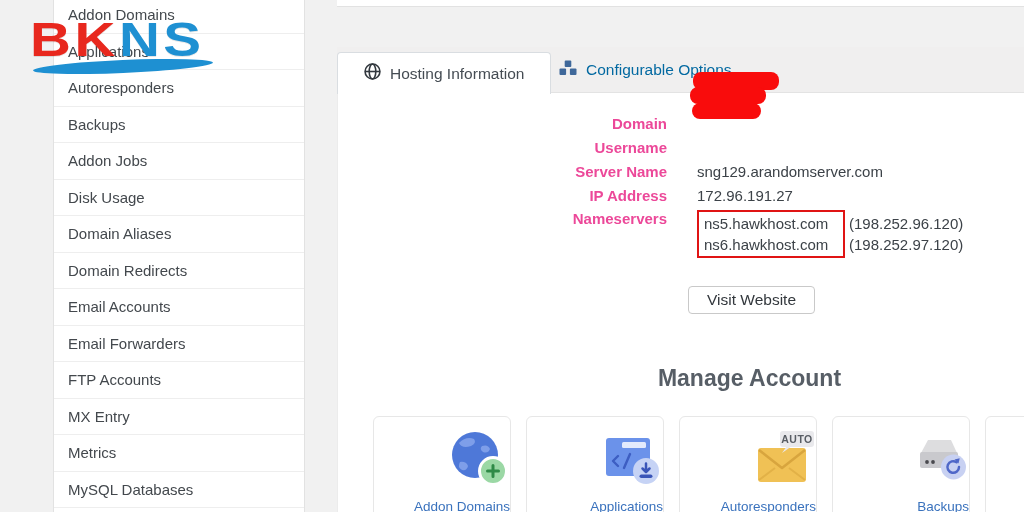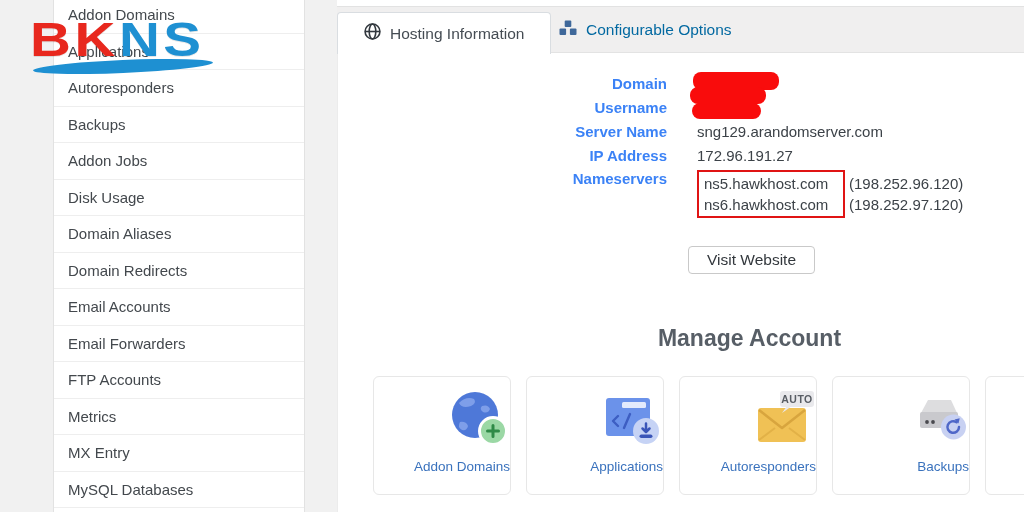--- a/index.html
+++ b/index.html
@@ -38,41 +38,42 @@
     background:#1e90d2; border-radius:50%;
     transform:rotate(-2.5deg);
   }
 
   
   .main { position:absolute; left:337px; top:0; width:687px; height:512px; }
   .main-topstrip { height:7px; background:#fff; border-bottom:1px solid #e2e2e2; }
   .tabband {
     position:relative; height:46px; background:#f0efef;
     border-bottom:1px solid #e3e3e3;
+    margin-top:40px;
   }
   .tab-active {
     position:absolute; left:0; top:5px; height:42px; z-index:2;
     background:#fff; border:1px solid #d9dde1; border-bottom:none;
     border-radius:4px 4px 0 0;
     display:flex; align-items:center; gap:9px; padding:0 26px;
     font-size:15.5px; color:#454c53; cursor:pointer;
   }
   .tab-link {
     position:absolute; left:222px; top:13px;
     display:flex; align-items:center; gap:9px;
     font-size:15.5px; color:#0369a1; cursor:pointer;
   }
   .content {
     background:#fff; border-left:1px solid #ececec;
     height:465px; padding-top:19px;
   }
 
   
   .info-row { display:flex; line-height:24px; font-size:15px; }
-  .info-label { width:329px; text-align:right; font-weight:bold; color:#3b82f6; }
+  .info-label { width:329px; text-align:right; font-weight:bold; color:#ec4899; }
   .info-value { margin-left:30px; color:#3c4248; }
   .ns-row { display:flex; font-size:15px; margin-top:2px; }
   .ns-wrap { margin-left:30px; display:flex; }
   .ns-hosts { border:2px solid #e01414; padding:1px 5px; min-width:148px; }
   .ns-host { line-height:21px; color:#3c4248; }
   .ns-ips { margin-left:4px; padding-top:3px; }
   .ns-ip { line-height:21px; color:#3c4248; }
 
   
   .redaction { position:absolute; left:353px; top:71px; width:92px; height:50px; z-index:3; }
@@ -133,24 +134,24 @@
     <div class="side-item">
         <span>Email Accounts</span>
       </div>
     <div class="side-item">
         <span>Email Forwarders</span>
       </div>
     <div class="side-item">
         <span>FTP Accounts</span>
       </div>
     <div class="side-item">
+        <span>MX Entry</span>
+      </div>
+    <div class="side-item">
         <span>Metrics</span>
-      </div>
-    <div class="side-item">
-        <span>MX Entry</span>
       </div>
     <div class="side-item">
         <span>MySQL Databases</span>
       </div>
   </div>
 </div>
 
 <div class="logo">
   <span class="logo-text"><span class="logo-red">BK</span><span class="logo-blue">NS</span></span>
   <div class="logo-swoosh"></div>

